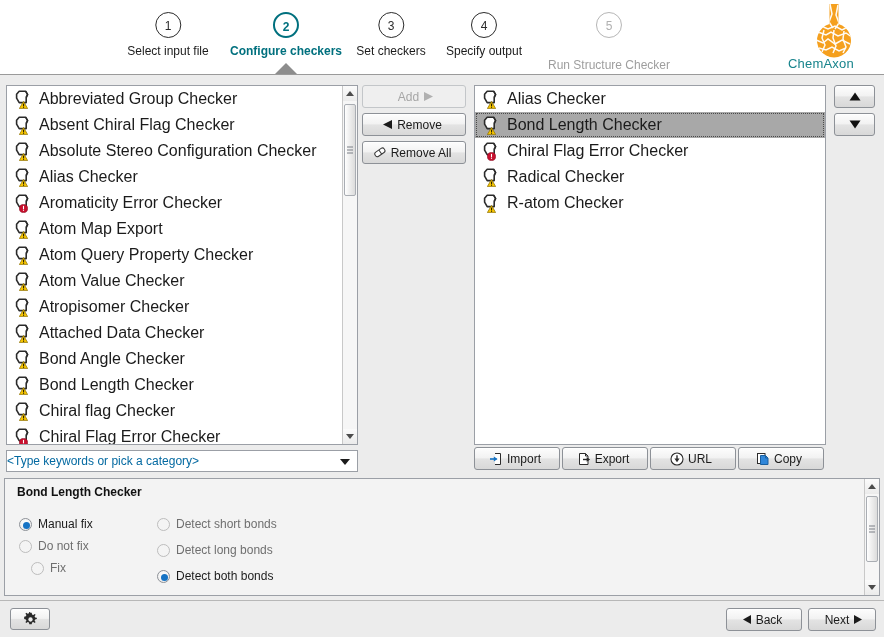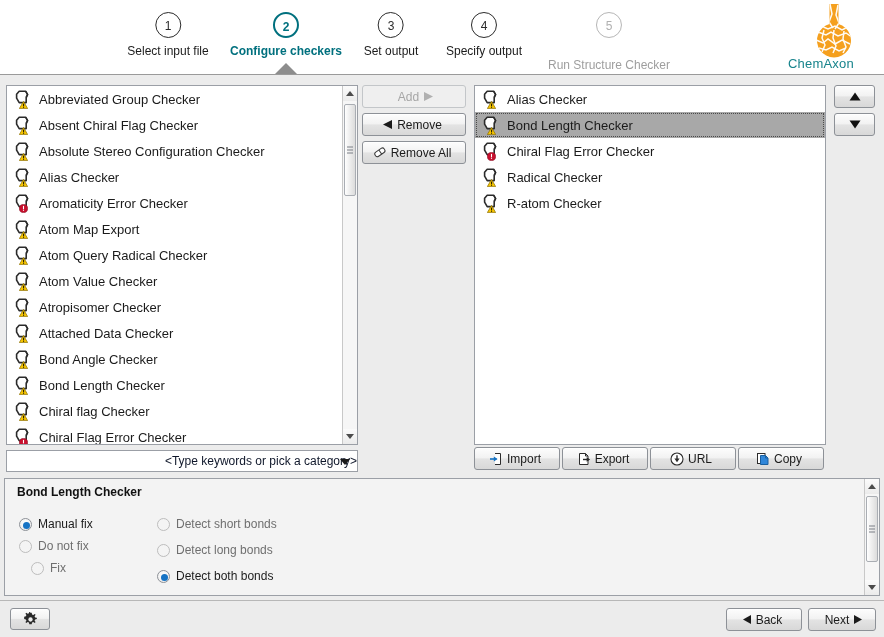--- a/index.html
+++ b/index.html
@@ -48,21 +48,21 @@
   }
 
   
   .listbox{
     position:absolute;background:#ffffff;
     border:1px solid #9b9fa6;box-sizing:border-box;overflow:hidden;
   }
   .list-inner{position:absolute;left:0;top:0;right:0;bottom:0;}
   .row{
     height:26px;display:flex;align-items:center;padding-left:8px;
-    font-size:13px;color:#1b1b1b;box-sizing:border-box;cursor:default;
+    font-size:16px;color:#1b1b1b;box-sizing:border-box;cursor:default;
   }
   .row.selected{background:#a8a8a8;color:#1b1b1b;outline:1px dotted #4a4a4a;outline-offset:-2px;}
   .row .rlabel{margin-left:7px;white-space:nowrap;}
 
   .chk-icon{position:relative;width:17px;height:18px;flex:0 0 17px;}
 
   
   .btn{
     box-sizing:border-box;
     background:linear-gradient(to bottom,#fdfdfd 0%,#f2f2f2 47%,#e3e3e3 52%,#d8d8d8 100%);
@@ -80,22 +80,22 @@
   
   .arrow-btn{position:absolute;left:834px;width:41px;height:23px;}
 
   
   .tool-btn{position:absolute;top:447px;height:23px;text-align:right;}
 
   
   .filter-combo{
     position:absolute;left:6px;top:450px;width:352px;height:22px;
     background:#fff;border:1px solid #9b9fa6;box-sizing:border-box;
-    display:flex;align-items:center;justify-content:flex-end;
-    color:#0f172a;font-size:12px;
+    display:flex;align-items:center;justify-content:flex-start;
+    color:#0369a1;font-size:12px;
   }
   .filter-arrow{
     position:absolute;right:7px;top:8px;width:0;height:0;
     border-left:5px solid transparent;border-right:5px solid transparent;
     border-top:6px solid #1b1b1b;
   }
 
   
   .options{
     position:absolute;left:4px;top:478px;width:876px;height:118px;
@@ -158,21 +158,21 @@
         <div class="step" style="left: 168px;">
           <div class="circle">1</div>
           <div class="slabel">Select input file</div>
         </div>
         <div class="step active" style="left: 286px;">
           <div class="circle">2</div>
           <div class="slabel">Configure checkers</div>
         </div>
         <div class="step" style="left: 391px;">
           <div class="circle">3</div>
-          <div class="slabel">Set output</div>
+          <div class="slabel">Set checkers</div>
         </div>
         <div class="step" style="left: 484px;">
           <div class="circle">4</div>
           <div class="slabel">Specify output</div>
         </div>
         <div class="step disabled" style="left: 609px;">
           <div class="circle">5</div>
           <div class="slabel">Run Structure Checker</div>
         </div>
       </div>
@@ -295,21 +295,21 @@
             <svg width="14" height="14" viewBox="0 0 14 14" style="position:absolute;left:0;top:0;">
               <path d="M4.2 1.2 L10.6 1.2 L12.6 4.6 L11.2 7.6 L11.2 12.6 L4.2 12.6 L1.6 8.2 L1.6 4.2 Z" fill="#ffffff" stroke="#2b2b2b" stroke-width="1.6" stroke-linejoin="round"></path>
               <path d="M10.8 1.4 L12.6 4.6 L11.0 7.4" fill="none" stroke="#2b2b2b" stroke-width="1.3"></path>
             </svg>
             <svg width="9" height="8" viewBox="0 0 9 8" style="position:absolute;left:4px;bottom:-1px;">
               <polygon points="4.5,0.4 8.7,7.6 0.3,7.6" fill="#f5c400" stroke="#8a6d00" stroke-width="0.7"></polygon>
               <rect x="4" y="2.6" width="1.1" height="2.6" fill="#2a2200"></rect>
               <rect x="4" y="5.7" width="1.1" height="1.1" fill="#2a2200"></rect>
             </svg>
           </span>
-          <span class="rlabel">Atom Query Radical Checker</span>
+          <span class="rlabel">Atom Query Property Checker</span>
         </div>
         <div class="row">
           <span class="chk-icon">
             <svg width="14" height="14" viewBox="0 0 14 14" style="position:absolute;left:0;top:0;">
               <path d="M4.2 1.2 L10.6 1.2 L12.6 4.6 L11.2 7.6 L11.2 12.6 L4.2 12.6 L1.6 8.2 L1.6 4.2 Z" fill="#ffffff" stroke="#2b2b2b" stroke-width="1.6" stroke-linejoin="round"></path>
               <path d="M10.8 1.4 L12.6 4.6 L11.0 7.4" fill="none" stroke="#2b2b2b" stroke-width="1.3"></path>
             </svg>
             <svg width="9" height="8" viewBox="0 0 9 8" style="position:absolute;left:4px;bottom:-1px;">
               <polygon points="4.5,0.4 8.7,7.6 0.3,7.6" fill="#f5c400" stroke="#8a6d00" stroke-width="0.7"></polygon>
               <rect x="4" y="2.6" width="1.1" height="2.6" fill="#2a2200"></rect>

